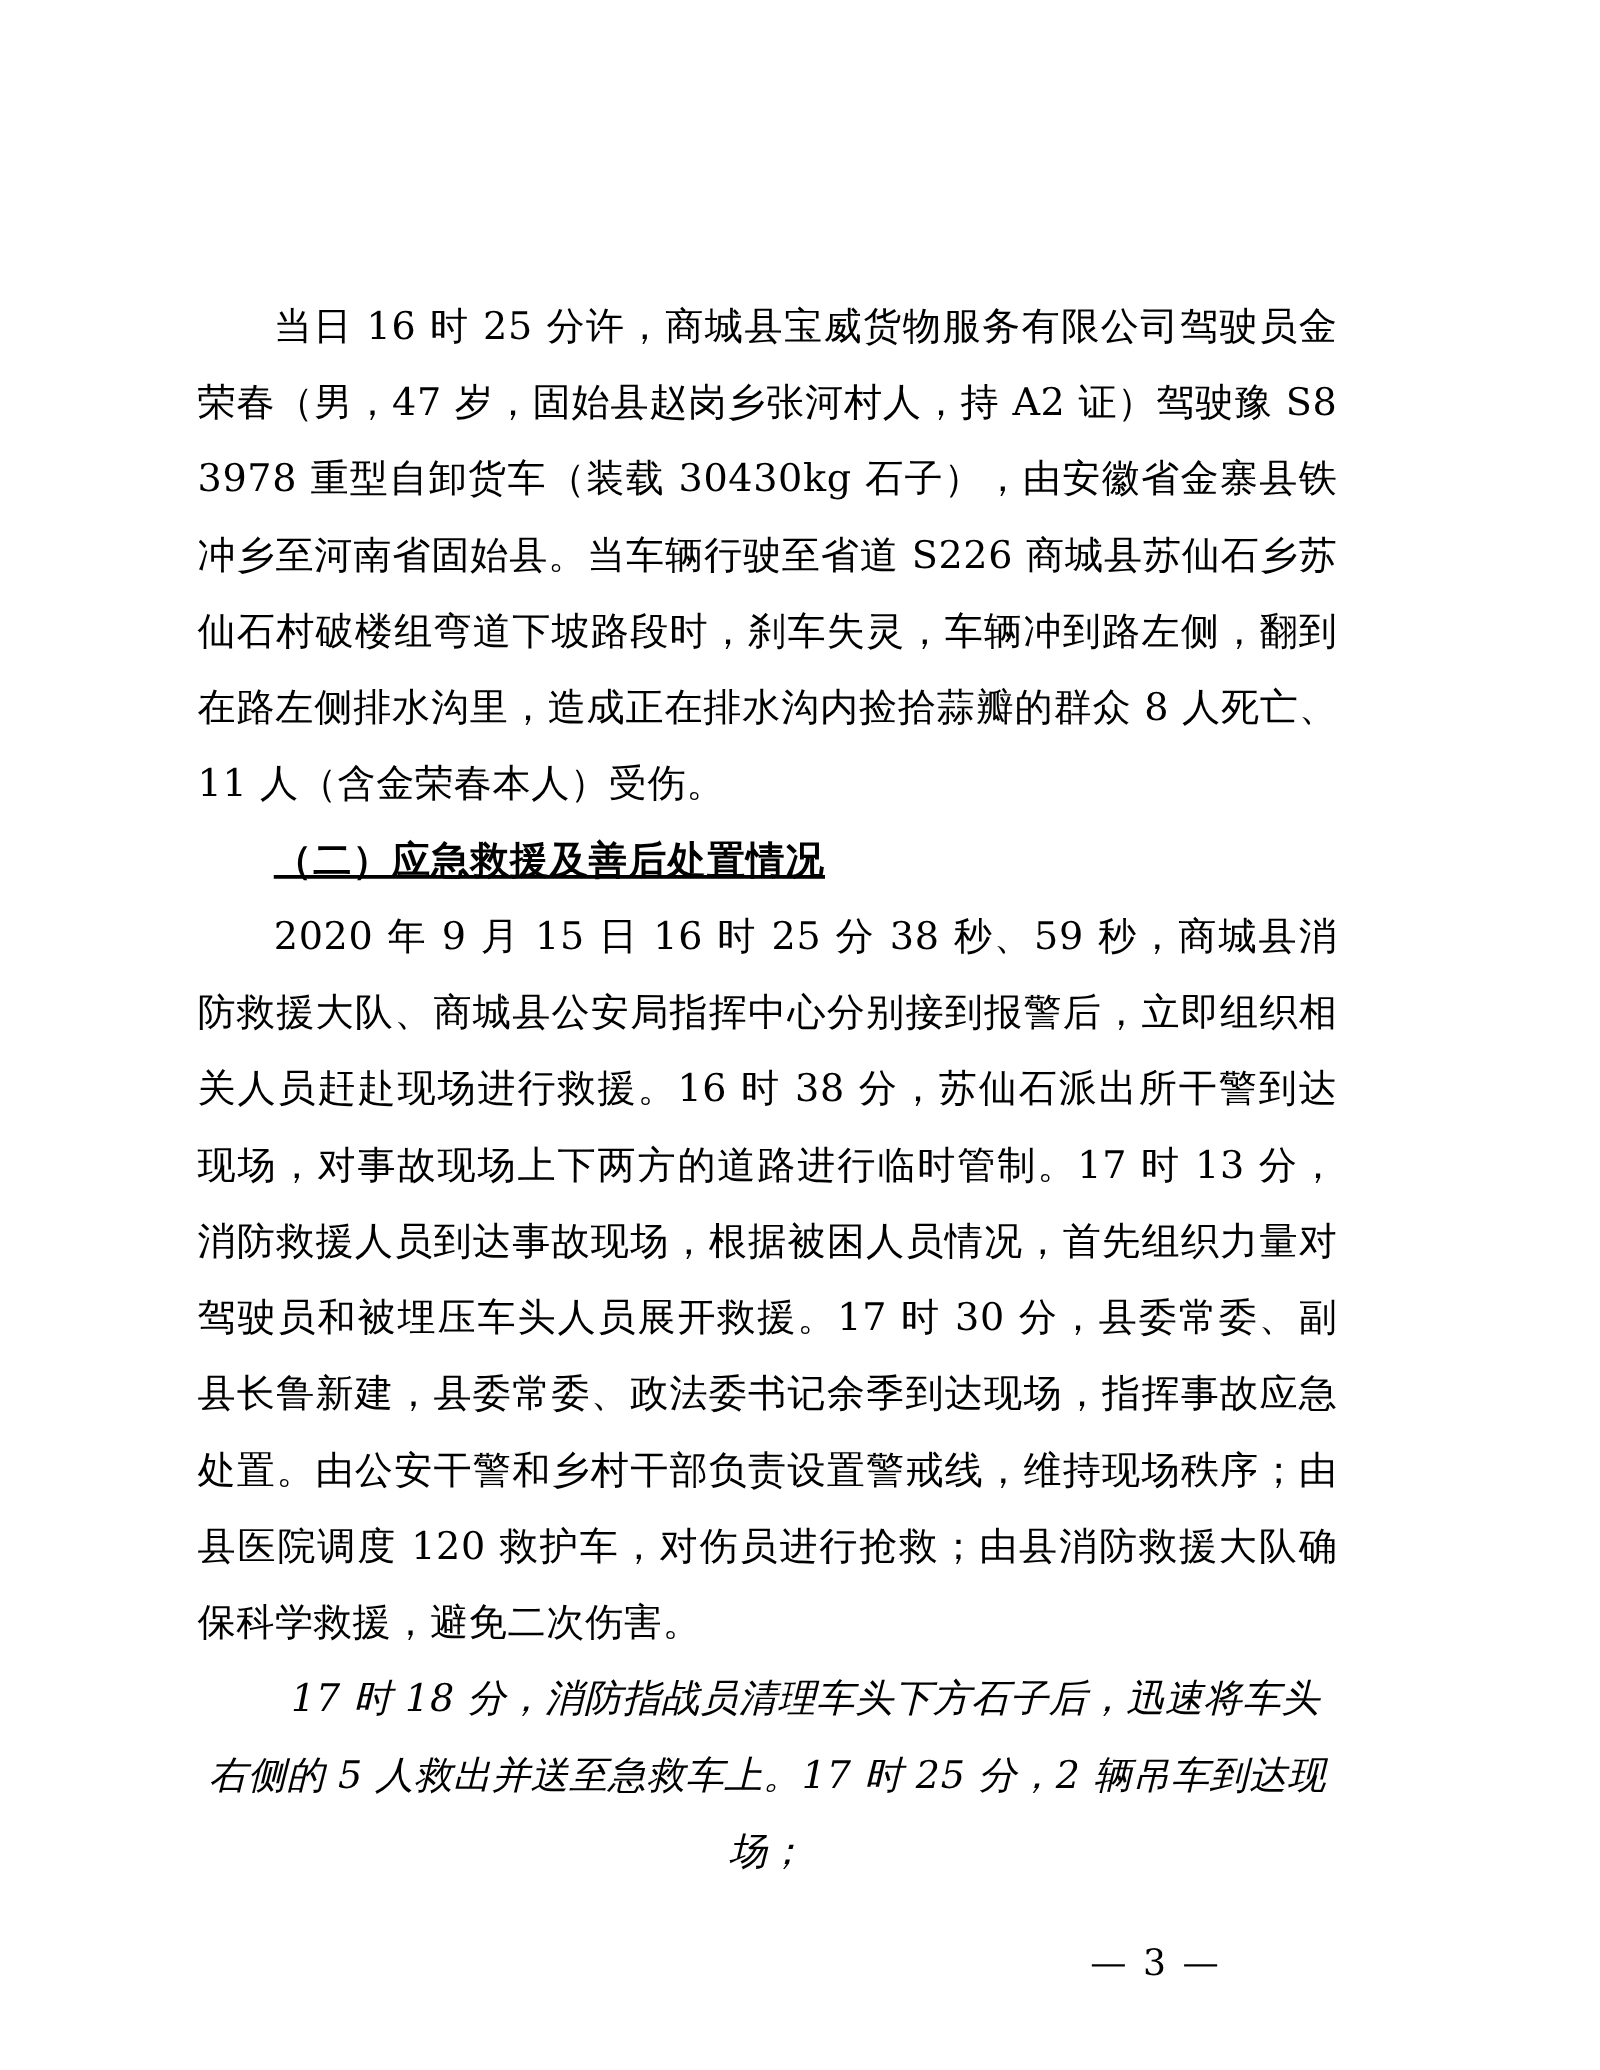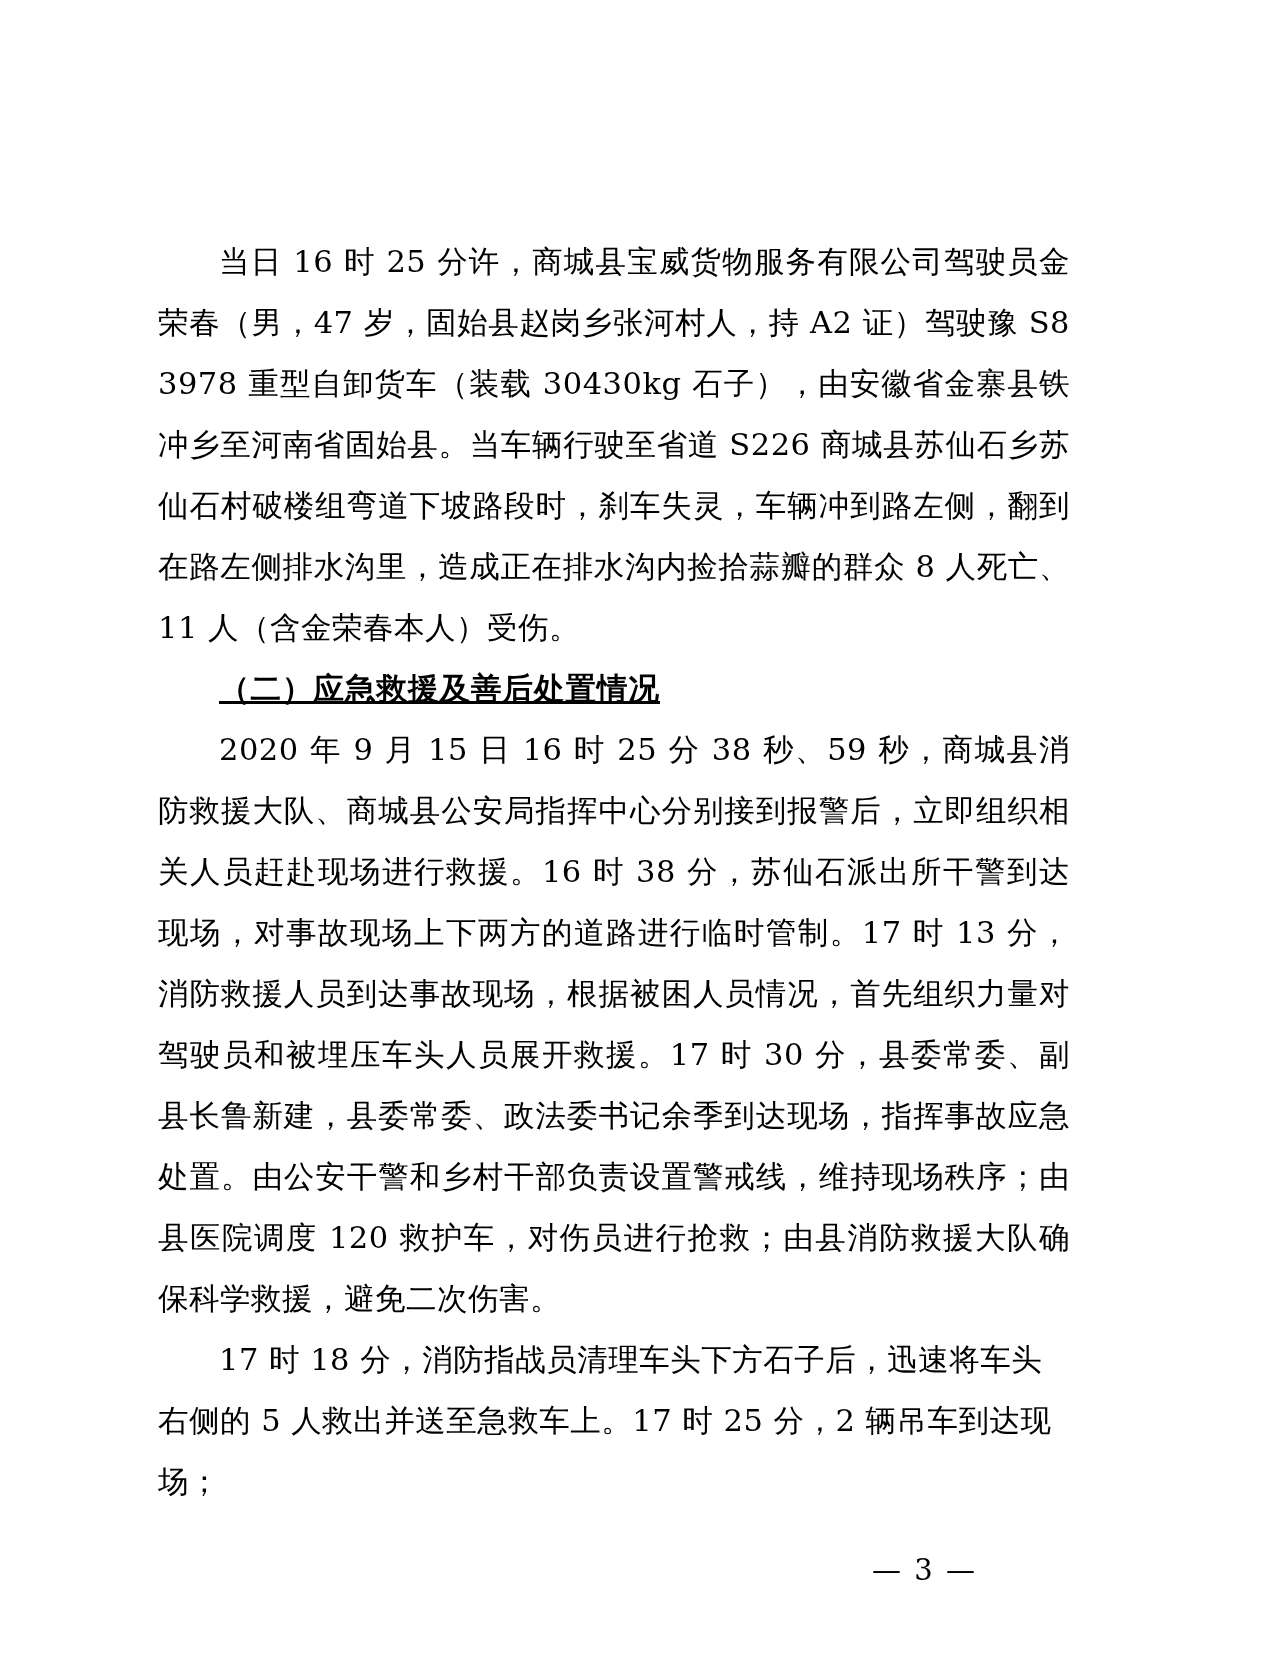--- a/index.html
+++ b/index.html
@@ -43,21 +43,22 @@
   .heading {
     font-size: 30.5px;
     line-height: 61px;
     font-weight: bold;
     text-indent: 2em;
     margin: 0;
     letter-spacing: 1px;
     text-decoration: underline;
   }
   .para.last-line-left {
-    text-align: left;
+    text-align: center;
+    font-style: italic;
   }
   .page-number {
     position: absolute;
     right: 150px;
     bottom: 100px;
     font-size: 29px;
     letter-spacing: 2px;
     font-family: "DejaVu Serif", "Liberation Serif", serif;
   }
 </style>

